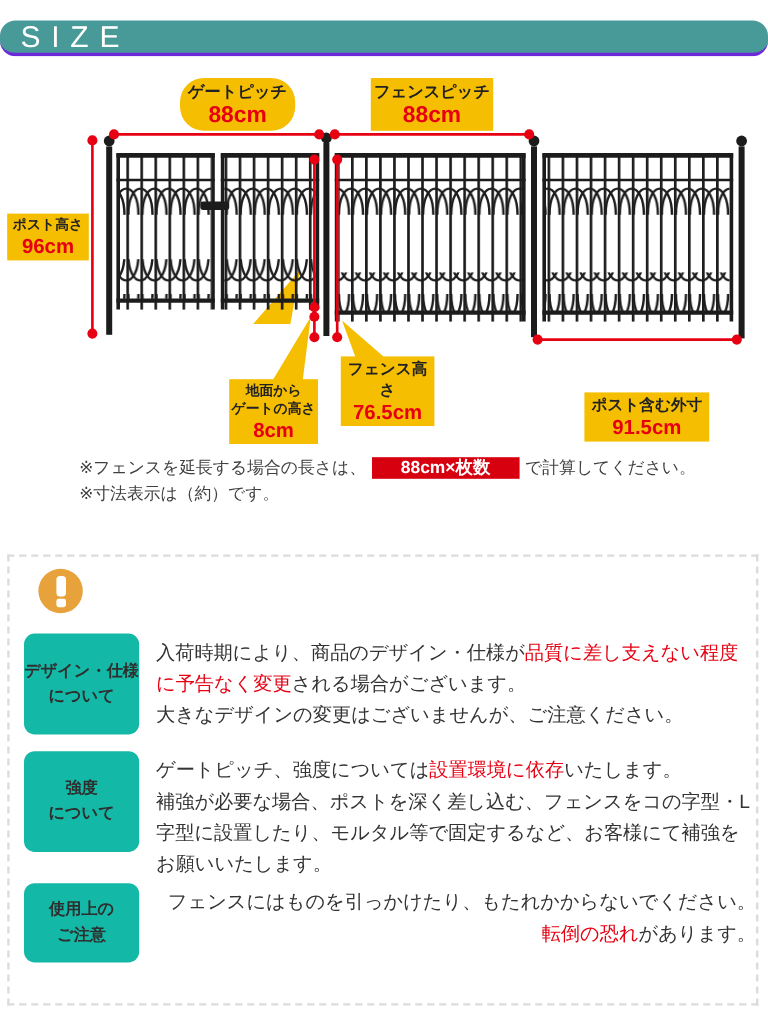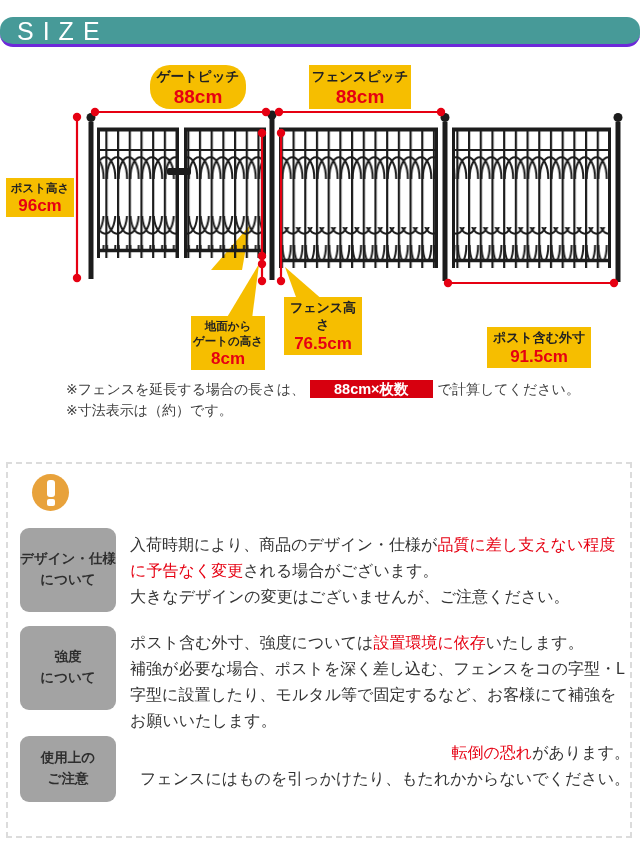--- a/index.html
+++ b/index.html
@@ -30,21 +30,21 @@
   
   .notice { position:absolute; top:462px; left:6px; width:626px; height:376px;
     border:2px dashed #dcdcdc; background:#fff; }
   .notice-bar { position:absolute; top:28px; left:0; width:100%; height:31px; background:#666463; }
   .notice-title { color:#fff; font-weight:bold; font-size:17px; line-height:31px; margin-left:66px; letter-spacing:1px; }
   .excl { position:absolute; left:24px; top:10px; width:37px; height:37px; background:#e8a23b; border-radius:50%; }
   .excl-bar { position:absolute; left:50%; top:6px; transform:translateX(-50%); width:8px; height:17px; background:#fff; border-radius:3px; }
   .excl-dot { position:absolute; left:50%; bottom:5px; transform:translateX(-50%); width:8px; height:7px; background:#fff; border-radius:2px; }
 
   .nrow { position:absolute; left:12px; width:610px; display:flex; gap:14px; align-items:flex-start; }
-  .nlabel { flex:0 0 96px; width:96px; background:#a3a3a3; border-radius:9px;
+  .nlabel { flex:0 0 96px; width:96px; background:#14b8a6; border-radius:9px;
     display:flex; flex-direction:column; align-items:center; justify-content:center;
     font-size:13.5px; font-weight:bold; color:#2e2e2e; line-height:1.55; }
   .ntext { flex:1; font-size:16px; color:#333; line-height:26px; padding-top:4px; }
   .ntext p { margin:0; }
   .rd { color:#e60012; }
 </style>
 </head>
 <body>
 
 <div class="page">
@@ -206,30 +206,30 @@
         <p><span>大きなデザインの変更はございませんが、ご注意ください。</span></p>
       </div>
     </div>
 
     <div class="nrow" style="top:162px;">
       <div class="nlabel" style="height:84px;">
         <span>強度</span>
         <span>について</span>
       </div>
       <div class="ntext">
-        <p><span>ポスト含む外寸、強度については</span><span class="rd">設置環境に依存</span><span>いたします。</span></p>
+        <p><span>ゲートピッチ、強度については</span><span class="rd">設置環境に依存</span><span>いたします。</span></p>
         <p><span>補強が必要な場合、ポストを深く差し込む、フェンスをコの字型・L字型に設置したり、モルタル等で固定するなど、お客様にて補強をお願いいたします。</span></p>
       </div>
     </div>
 
     <div class="nrow" style="top:272px;text-align:right;">
       <div class="nlabel" style="height:66px;">
         <span>使用上の</span>
         <span>ご注意</span>
       </div>
       <div class="ntext">
+        <p><span>フェンスにはものを引っかけたり、もたれかからないでください。</span></p>
         <p><span class="rd">転倒の恐れ</span><span>があります。</span></p>
-        <p><span>フェンスにはものを引っかけたり、もたれかからないでください。</span></p>
       </div>
     </div>
   </div>
 
 </div>
 
 </body></html>

